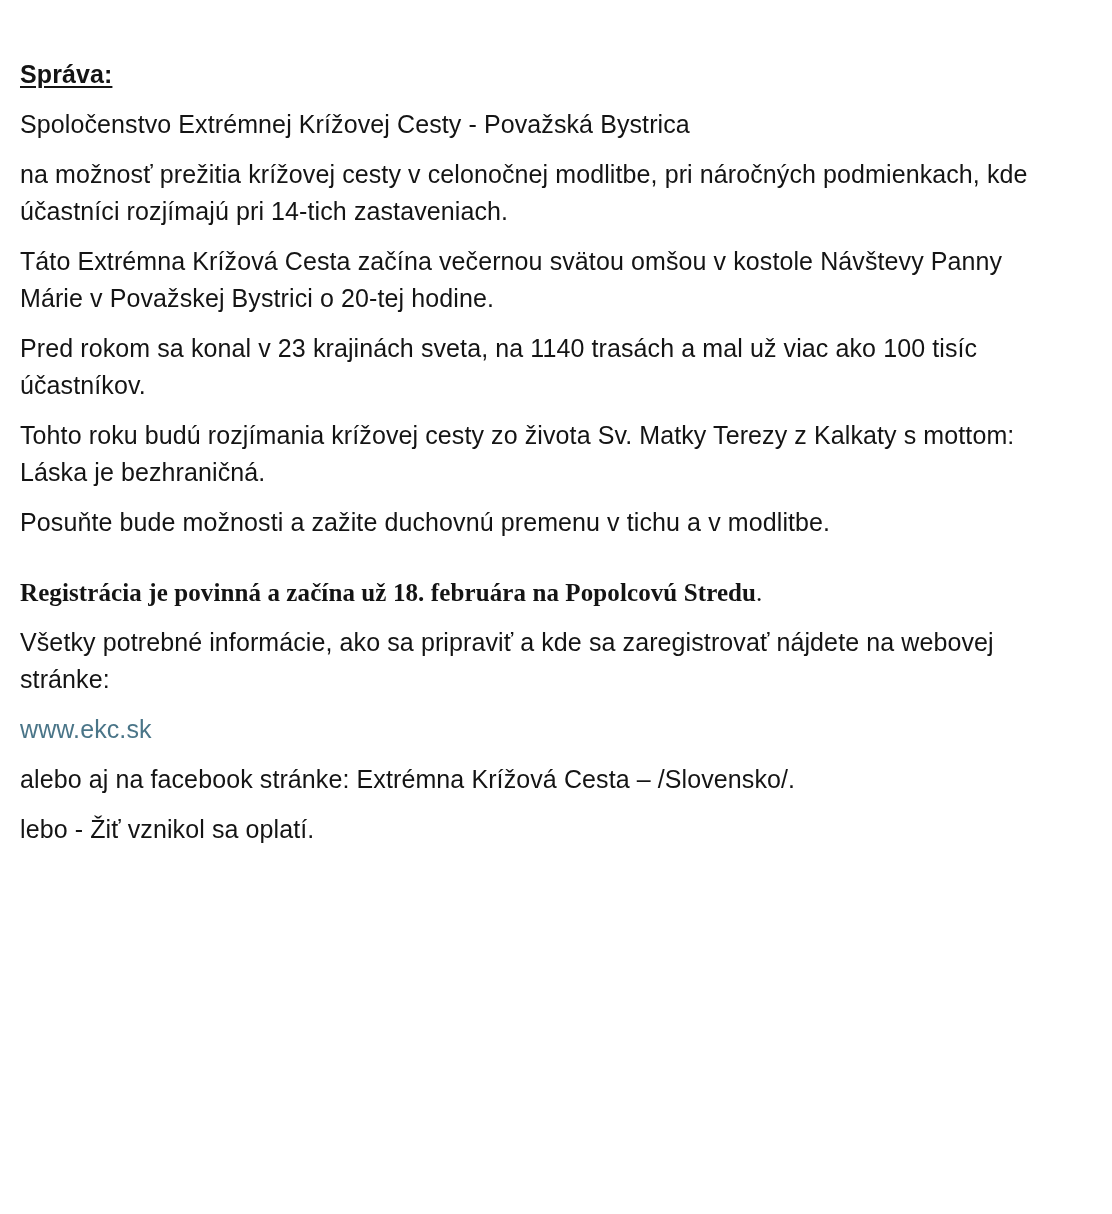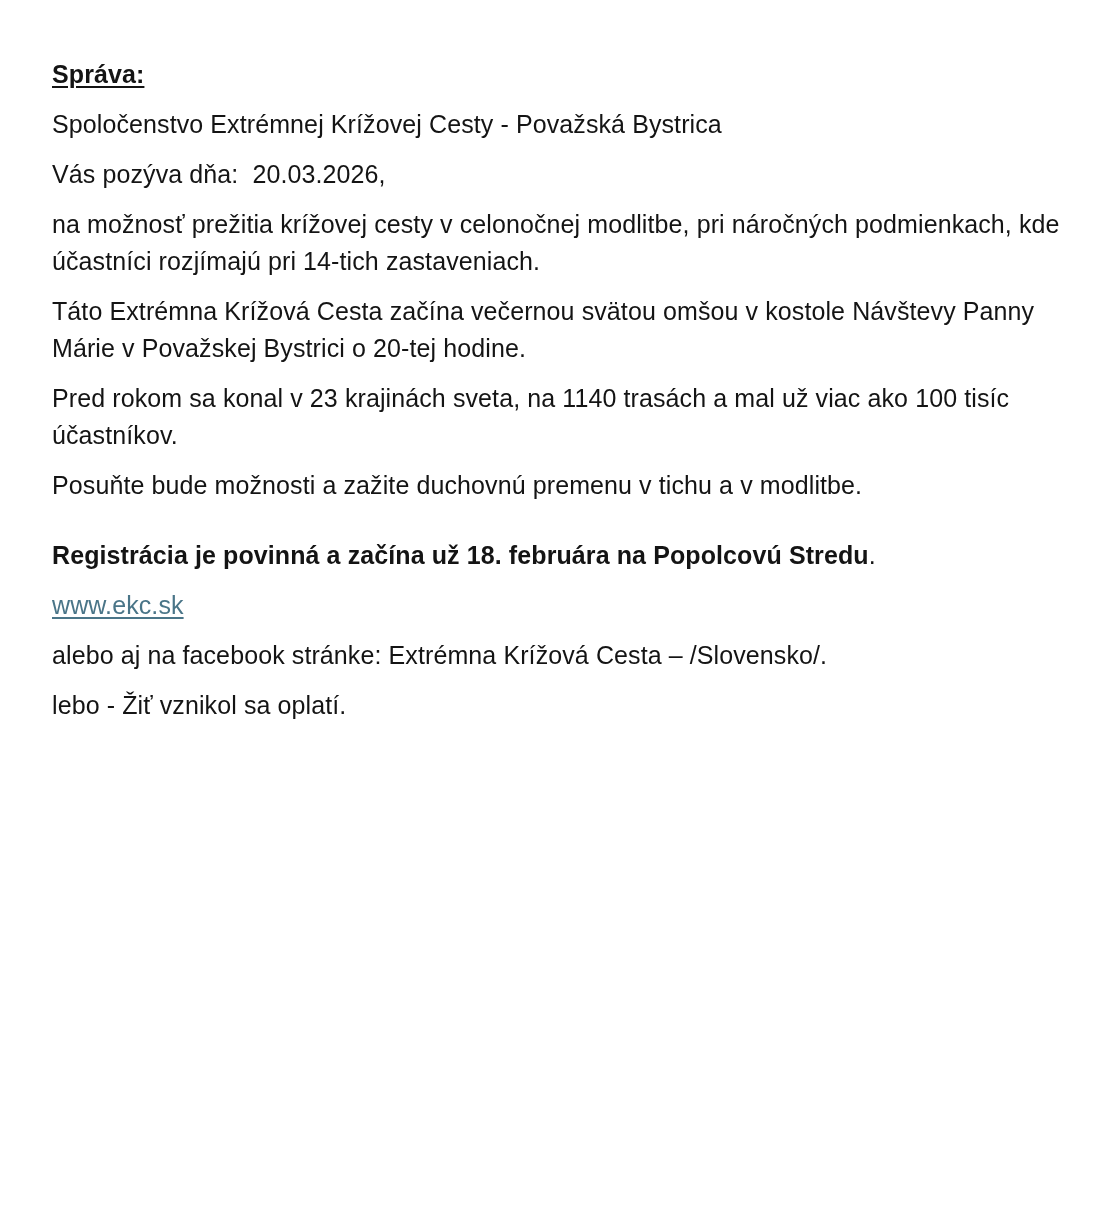--- a/index.html
+++ b/index.html
@@ -7,66 +7,67 @@
     padding: 0;
     background: #ffffff;
   }
   body {
     width: 1112px;
     height: 1214px;
     font-family: "Liberation Sans", "DejaVu Sans", sans-serif;
     color: #141414;
   }
   .doc {
-    padding: 56px 24px 0 52px;
+    padding: 56px 24px 0 20px;
   }
   .doc p {
     margin: 0 0 13px 0;
     font-size: 25px;
     line-height: 37px;
     max-width: 1036px;
     white-space: pre-wrap;
     letter-spacing: 0.1px;
   }
   .heading {
     font-weight: bold;
   }
   .heading span {
     text-decoration: underline;
     text-underline-offset: 3px;
   }
   .registration {
     margin-top: 33px !important;
+    font-family: Liberation Serif, serif;
   }
   .registration strong {
     font-weight: bold;
   }
   .link {
     color: #4a7588;
-    text-decoration: underline;
     text-underline-offset: 3px;
     cursor: pointer;
     text-align: right;
   }
 </style>
 </head>
 <body>
 
 <div class="doc">
 
   <p class="heading"><span>Správa:</span></p>
 
   <p>Spoločenstvo Extrémnej Krížovej Cesty - Považská Bystrica</p>
-  <p>Vás pozýva dňa:  20.03.2026,</p>
   <p>na možnosť prežitia krížovej cesty v celonočnej modlitbe, pri náročných podmienkach, kde účastníci rozjímajú pri 14-tich zastaveniach.</p>
   <p>Táto Extrémna Krížová Cesta začína večernou svätou omšou v kostole Návštevy Panny Márie v Považskej Bystrici o 20-tej hodine.</p>
   <p>Pred rokom sa konal v 23 krajinách sveta, na 1140 trasách a mal už viac ako 100 tisíc účastníkov.</p>
+  <p>Tohto roku budú rozjímania krížovej cesty zo života Sv. Matky Terezy z Kalkaty s mottom: Láska je bezhraničná.</p>
   <p>Posuňte bude možnosti a zažite duchovnú premenu v tichu a v modlitbe.</p>
 
   <p class="registration"><strong>Registrácia je povinná a začína už 18. februára na Popolcovú Stredu</strong><span>.</span></p>
 
+  <p>Všetky potrebné informácie, ako sa pripraviť a kde sa zaregistrovať nájdete na webovej stránke:</p>
 
   <p><a class="link">www.ekc.sk</a></p>
 
   <p>alebo aj na facebook stránke: Extrémna Krížová Cesta – /Slovensko/.</p>
   <p>lebo - Žiť vznikol sa oplatí.</p>
 
 </div>
 
 </body></html>

